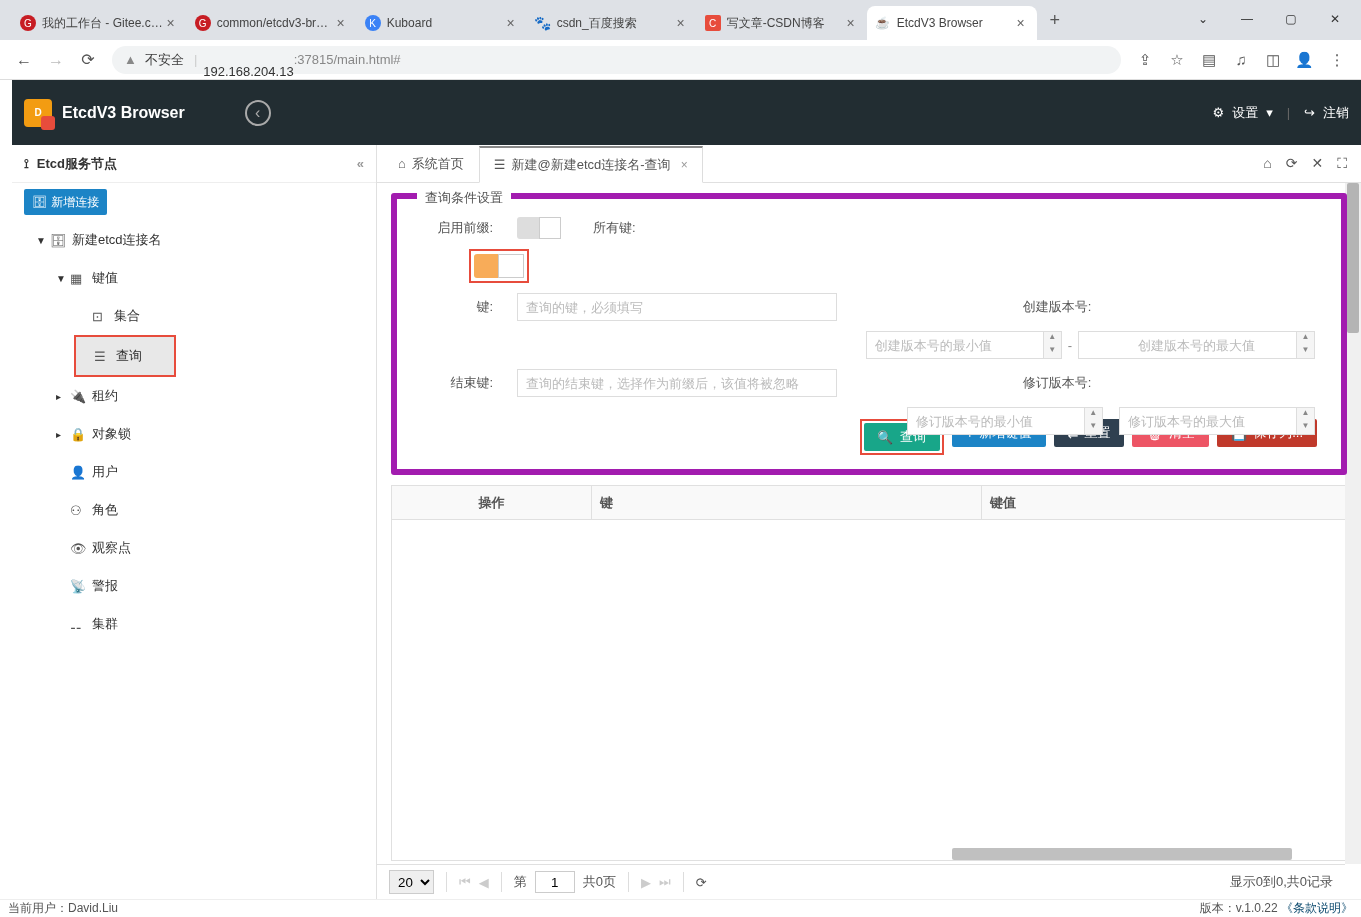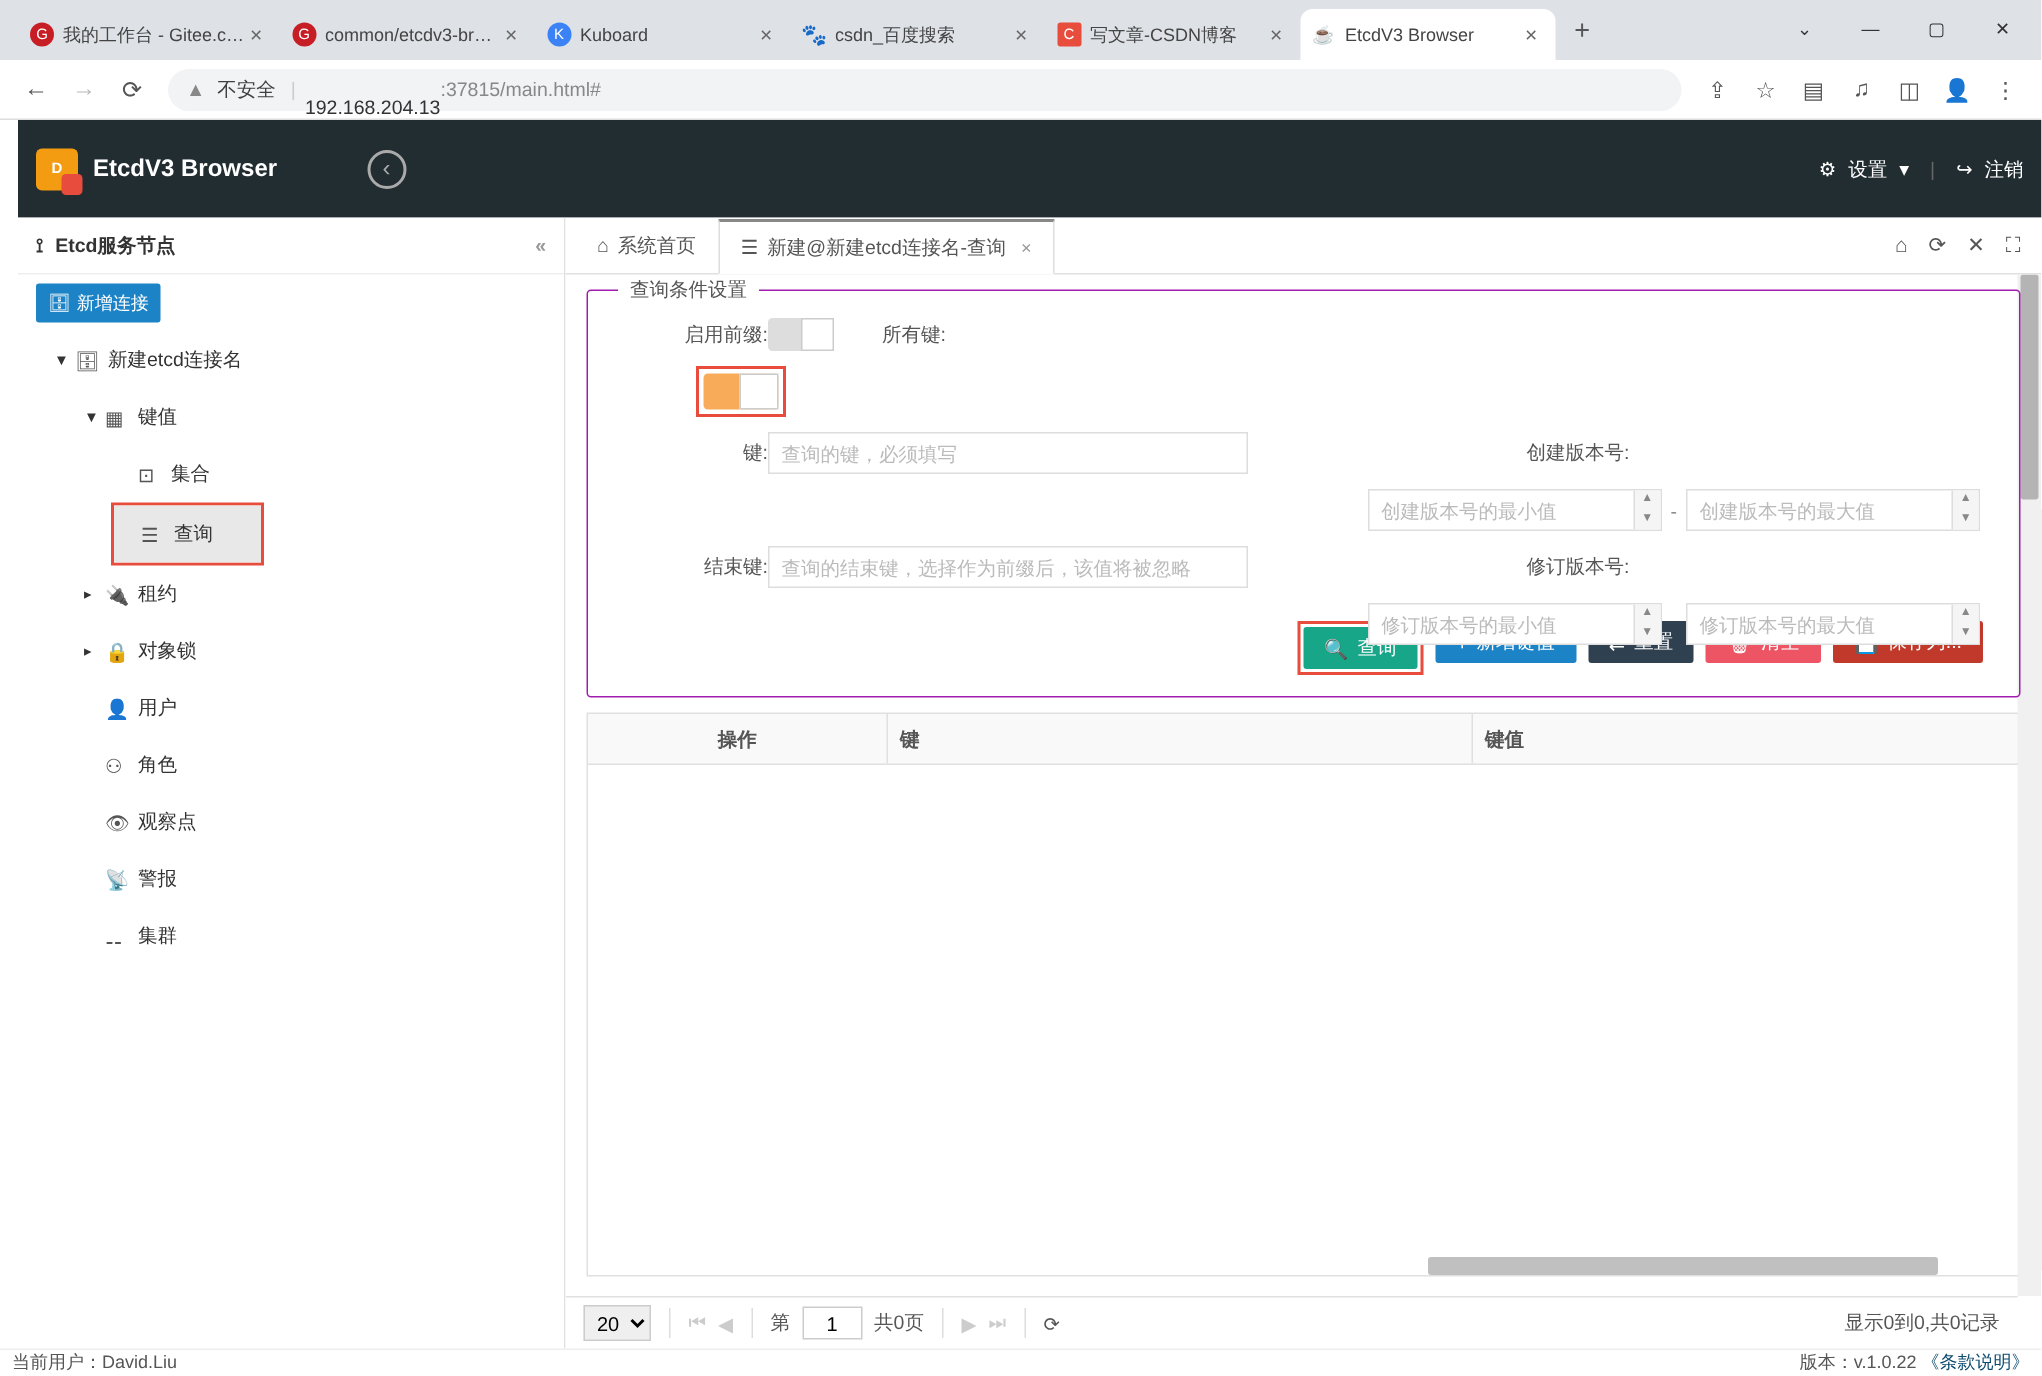--- a/index.html
+++ b/index.html
@@ -64,24 +64,24 @@
 .mtab { height:37px; display:flex; align-items:center; padding:0 14px; font-size:13px; color:#555; border:1px solid transparent; gap:6px; }
 .mtab.active { border:1px solid #ddd; border-bottom:1px solid #fff; border-top:2px solid #888; margin-bottom:-1px; }
 .mtab .tclose { color:#999; font-size:12px; margin-left:4px; }
 .mtabspace { flex:1; }
 .mtabicons { display:flex; gap:14px; padding-right:8px; color:#555; font-size:14px; }
 
 .mainscroll { flex:1; overflow:hidden; position:relative; }
 .scrolltrack { position:absolute; right:0; top:0; width:16px; bottom:35px; background:#f0f0f0; }
 .scrollthumb { position:absolute; right:2px; top:0; width:12px; height:150px; background:#b4b4b4; border-radius:2px; }
 
-.fieldset { margin:10px 14px 0 14px; border:1px solid #a21caf; border-radius:3px; padding:18px 14px 14px 14px; position:relative; }
+.fieldset { margin:10px 14px 0 14px; border:6px solid #a21caf; border-radius:3px; padding:18px 14px 14px 14px; position:relative; }
 .legend { position:absolute; top:-10px; left:20px; background:#fff; padding:0 8px; font-size:13px; color:#555; }
 .row { display:flex; align-items:center; margin-bottom:10px; font-size:13px; }
-.lbl { width:106px; text-align:right; color:#555; padding-right:0; }
+.lbl { width:106px; text-align:right; color:#555; padding-right:24px; }
 .toggle { width:44px; height:22px; background:#ddd; border-radius:3px; position:relative; }
 .toggle.on { background:#f8ac59; }
 .toggle .knob { position:absolute; width:22px; height:22px; background:#fff; border:1px solid #ccc; top:0; right:0; }
 .toggle2wrap { border:2px solid #e74c3c; padding:3px; display:inline-block; margin-left:58px; }
 .inp { height:28px; border:1px solid #ddd; padding:0 8px; font-size:13px; background:#fff; }
 .inp::placeholder { color:#bbb; }
 .spinwrap { position:relative; display:inline-block; }
 .spinbtns { position:absolute; right:1px; top:1px; bottom:1px; width:18px; display:flex; flex-direction:column; }
 .spinbtns span { flex:1; background:#f5f5f5; border-left:1px solid #ddd; font-size:8px; text-align:center; color:#888; }
 .dash { margin:0 6px; color:#888; }
@@ -326,21 +326,21 @@
             <input class="inp" style="width: 320px;" placeholder="查询的键，必须填写">
             <div style="width:30px"></div>
             <div class="lbl2" style="max-width:380px">创建版本号:</div>
           </div>
           <div class="row" style="justify-content:flex-end;padding-right:12px">
             <div class="spinwrap"><input class="inp" style="width: 196px;" placeholder="创建版本号的最小值"><div class="spinbtns">
                   <span>▲</span>
                   <span>▼</span>
                 </div></div>
             <span class="dash">-</span>
-            <div class="spinwrap"><input class="inp" style="width: 196px;" placeholder="创建版本号的最大值"><div class="spinbtns">
+            <div class="spinwrap"><input class="inp" style="width: 237px; text-align: center;" placeholder="创建版本号的最大值"><div class="spinbtns">
                   <span>▲</span>
                   <span>▼</span>
                 </div></div>
           </div>
 
           <div class="row">
             <div class="lbl">结束键:</div>
             <input class="inp" style="width: 320px;" placeholder="查询的结束键，选择作为前缀后，该值将被忽略">
             <div style="width:30px"></div>
             <div class="lbl2" style="max-width:380px">修订版本号:</div>

